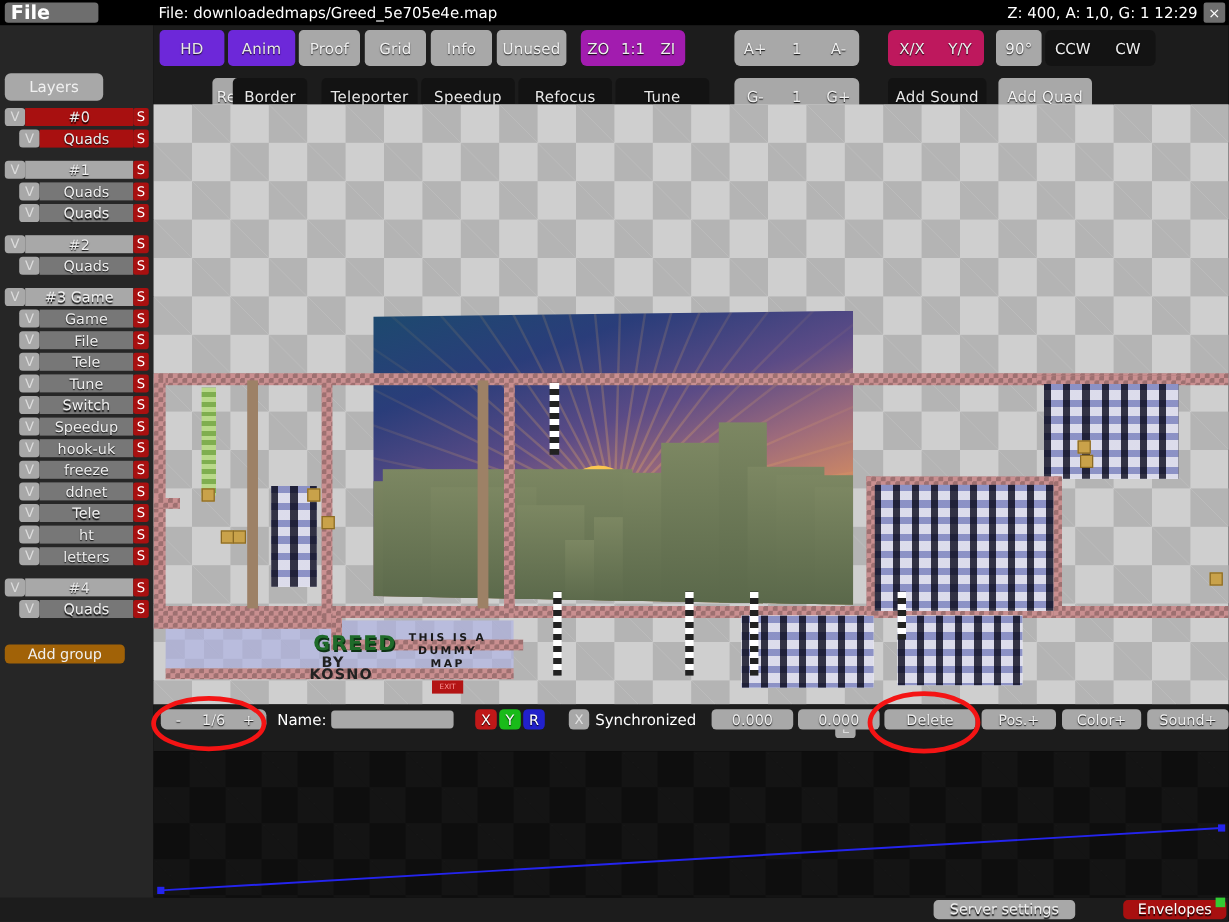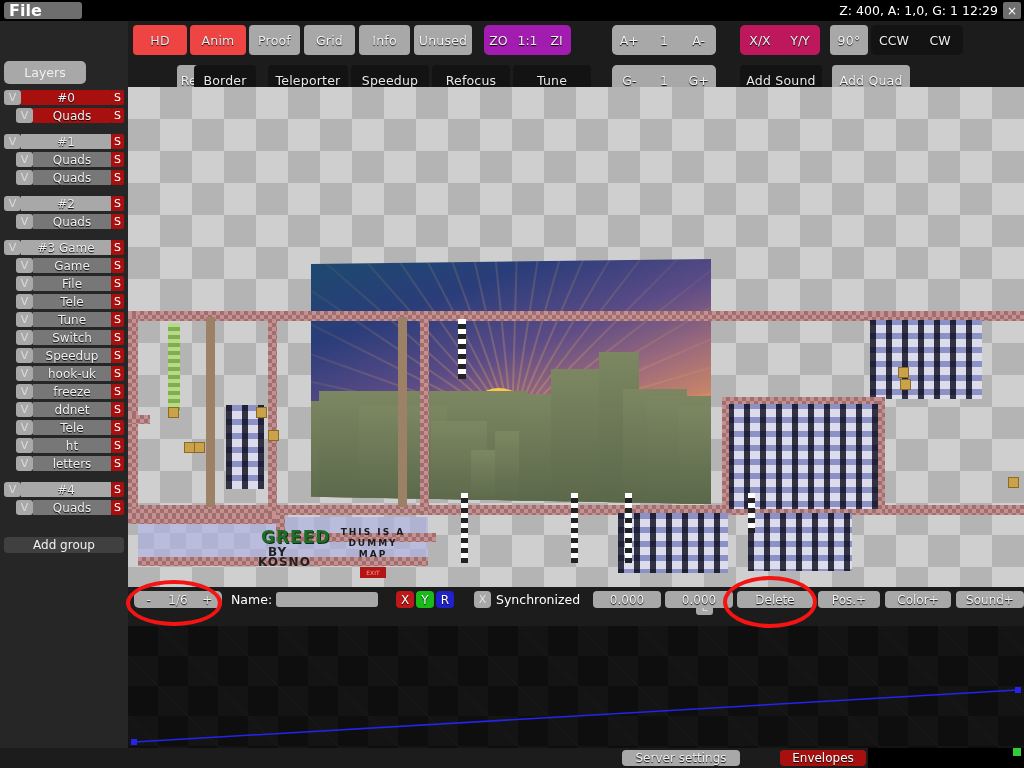--- a/index.html
+++ b/index.html
@@ -5,21 +5,21 @@
   html,body{margin:0;padding:0;background:#000;}
   body{width:1024px;height:768px;overflow:hidden;position:relative;
        font-family:"DejaVu Sans","Liberation Sans",sans-serif;font-size:12px;color:#fff;}
 
   
   .btn{display:flex;align-items:center;justify-content:center;
        border-radius:4px;color:#e8e8e8;text-shadow:0 1px 1px rgba(0,0,0,.85);
        white-space:nowrap;user-select:none;font-size:12.5px;letter-spacing:.2px;}
   .btn.dark{background:#131313;}
   .btn.grey{background:#a8a8a8;color:#f2f2f2;}
-  .btn.red{background:#ef4444;text-align:center;}
+  .btn.red{background:#6d28d9;text-align:center;}
 
   
   #menubar{position:absolute;left:0;top:0;width:1024px;height:21px;background:#000;}
   #file-btn{position:absolute;left:4px;top:2px;width:78px;height:17px;
             background:#6e6e6e;border-radius:3px;display:flex;align-items:center;}
   #file-btn span{padding-left:5px;font-size:16px;font-weight:bold;}
   #file-label{position:absolute;left:132px;top:3px;font-size:12.5px;color:#fff;}
   #status-right{position:absolute;right:26px;top:3px;font-size:12.5px;color:#fff;}
   #close-btn{position:absolute;right:3px;top:2px;width:18px;height:17px;
              background:#6e6e6e;border-radius:2px;display:flex;align-items:center;
@@ -34,22 +34,22 @@
   .vbox{width:17px;height:15px;background:#a8a8a8;border-radius:3px;
         display:flex;align-items:center;justify-content:center;
         font-size:11px;color:#dcdcdc;flex:0 0 auto;}
   .namebox{flex:1;height:15px;display:flex;align-items:center;justify-content:center;
            font-size:12px;color:#f0f0f0;text-shadow:0 1px 1px #000;}
   .namebox.grey{background:#a8a8a8;}
   .namebox.red{background:#a81010;}
   .namebox.dim{background:#777;}
   .sbox{width:13px;height:15px;background:#a81010;display:flex;align-items:center;
         justify-content:center;font-size:11px;color:#fff;border-radius:2px;flex:0 0 auto;}
-  #addgroup{position:absolute;left:4px;top:516px;width:120px;height:16px;
-            background:#404040;border-radius:4px;display:flex;align-items:center;
+  #addgroup{position:absolute;left:4px;top:516px;width:100px;height:16px;
+            background:#a16207;border-radius:4px;display:flex;align-items:center;
             justify-content:center;font-size:12px;color:#f0f0f0;}
 
   
   #toolbar{position:absolute;left:128px;top:21px;width:896px;height:66px;background:#1c1c1c;}
   .grp{position:absolute;height:30px;border-radius:5px;display:flex;align-items:center;}
   .grp .seg{flex:1;display:flex;align-items:center;justify-content:center;
             font-size:12.5px;color:#efefef;text-shadow:0 1px 1px #000;height:100%;}
 
   
   #canvas{position:absolute;left:128px;top:87px;width:896px;height:500px;overflow:hidden;
@@ -131,40 +131,41 @@
           text-shadow:0 1px 1px #000;}
 
   
   #graph{position:absolute;left:128px;top:626px;width:896px;height:122px;background:#0e0e0e;
          background-image:
            linear-gradient(45deg,rgba(255,255,255,.025) 25%,transparent 25%,transparent 75%,rgba(255,255,255,.025) 75%),
            linear-gradient(45deg,rgba(255,255,255,.025) 25%,transparent 25%,transparent 75%,rgba(255,255,255,.025) 75%);
          background-size:60px 60px;background-position:0 0,30px 30px;}
 
   
-  #bottombar{position:absolute;left:0;top:748px;width:868px;height:20px;background:#1c1c1c;}
+  #bottombar{position:absolute;left:0;top:748px;width:1024px;height:20px;background:#1c1c1c;}
   #server-settings{position:absolute;right:128px;top:2px;width:118px;height:16px;
                    background:#a8a8a8;border-radius:4px;display:flex;align-items:center;
                    justify-content:center;font-size:12px;color:#f0f0f0;text-shadow:0 1px 1px #000;}
   #envelopes-btn{position:absolute;right:2px;top:2px;width:86px;height:16px;
                  background:#a81010;border-radius:4px;display:flex;align-items:center;
                  justify-content:center;font-size:12px;color:#fff;text-shadow:0 1px 1px #000;}
   #green-dot{position:absolute;right:3px;top:748px;width:8px;height:8px;background:#33cc33;}
 
   
   .annot{position:absolute;border:4px solid #f41414;border-radius:50%;
          pointer-events:none;box-sizing:border-box;}
 </style>
 </head>
 <body>
 
 <div id="menubar">
   <div id="file-btn">
     <span>File</span>
   </div>
+  <div id="file-label">File: downloadedmaps/Greed_5e705e4e.map</div>
   <div id="status-right">Z: 400, A: 1,0, G: 1  12:29</div>
   <div id="close-btn">×</div>
 </div>
 
 <div id="sidebar">
   <div id="layers-header">Layers</div>
   <div id="layer-tree">
       <div class="grp-row" style="left: 4px; top: 69px; width: 120px;">
         <div class="vbox">V</div>
         <div class="namebox red">#0</div>

